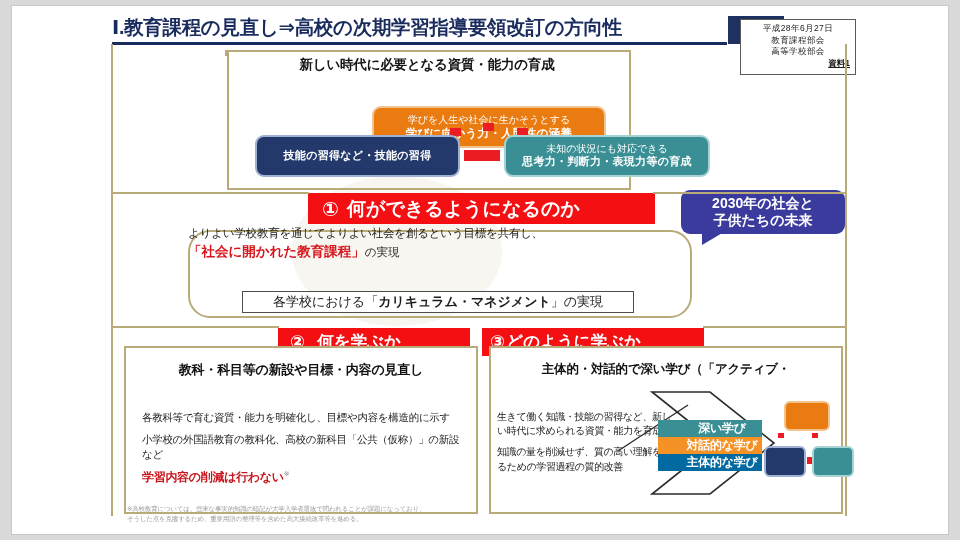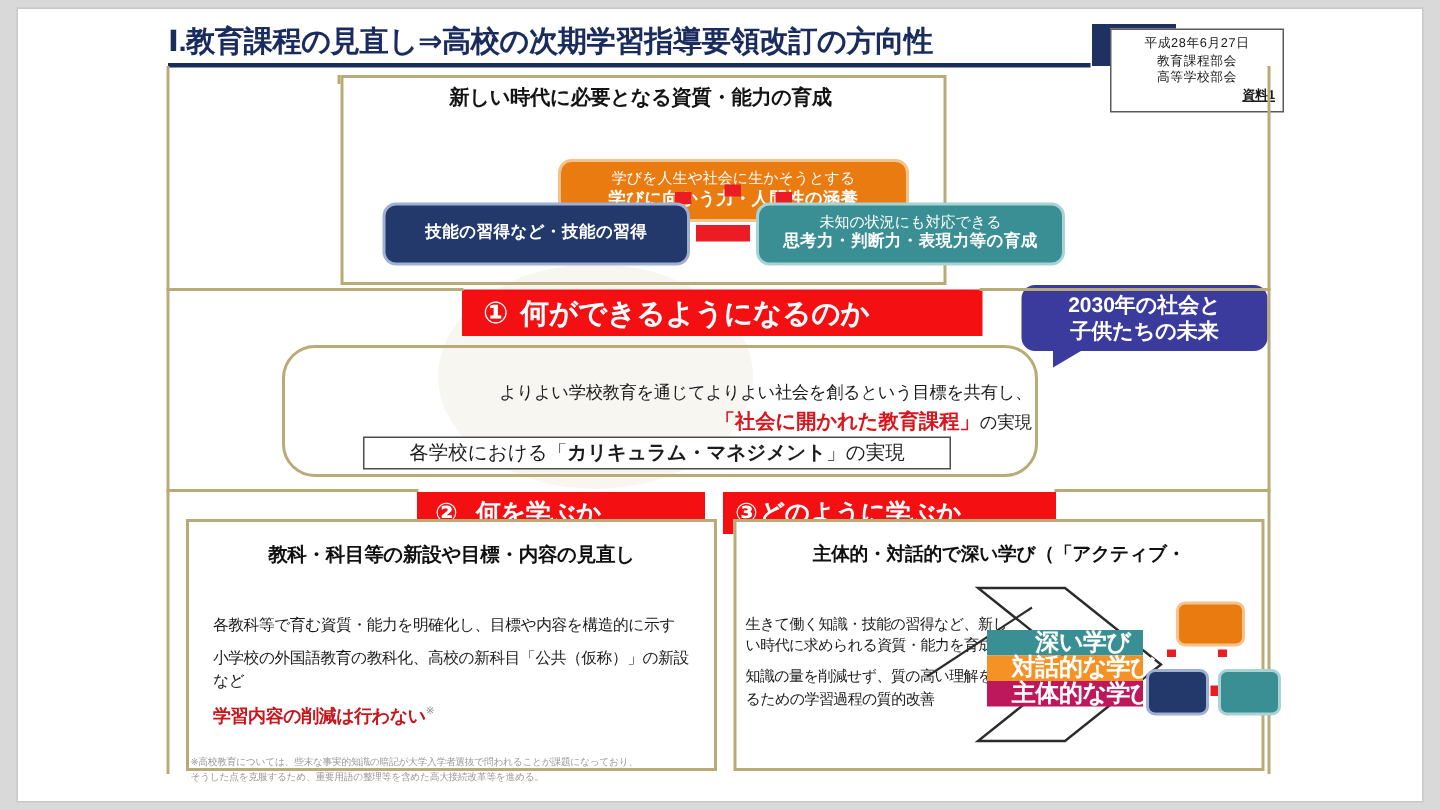--- a/index.html
+++ b/index.html
@@ -78,21 +78,21 @@
            background:#3b3b9e;border-radius:9px;color:#fff;text-align:center;
            display:flex;flex-direction:column;align-items:center;justify-content:center;
            line-height:1.2;}
   .callout div{font-size:14px;font-weight:bold;white-space:nowrap;}
   .callout-tail{position:absolute;left:690px;top:226px;width:0;height:0;
                 border-left:22px solid #3b3b9e;border-bottom:13px solid transparent;}
 
   
   .midframe{position:absolute;left:176px;top:224px;width:500px;height:84px;
             border:2px solid #b9ab78;border-radius:22px;background:transparent;}
-  .midtext{position:absolute;left:176px;top:248px;width:500px;text-align:right;}
+  .midtext{position:absolute;left:176px;top:219px;width:500px;text-align:left;}
   .midtext .m1,.midtext .m2{font-size:11.5px;color:#1b1b1b;line-height:1.42;
             letter-spacing:-.2px;white-space:nowrap;}
   .midtext .m3{font-size:13.5px;line-height:1.5;margin-top:1px;white-space:nowrap;}
   .midtext .m3 b{color:#d8161e;font-weight:bold;}
   .midtext .m3 i{font-style:normal;color:#1b1b1b;font-size:11.5px;font-family:Liberation Mono, monospace;}
   .midbox{position:absolute;left:230px;top:285px;width:390px;height:20px;
           border:1px solid #4d4d4d;background:#ffffff;
           display:flex;align-items:center;justify-content:center;}
   .midbox span{font-size:13px;color:#1b1b1b;white-space:nowrap;}
   .midbox b{font-weight:bold;}
@@ -120,25 +120,25 @@
   .bullets p.redb sup{font-size:7px;color:#8a8a8a;font-weight:normal;}
 
   
   .footnote{position:absolute;left:115px;top:498px;width:370px;
             font-size:6.5px;color:#9a9a9a;line-height:1.5;letter-spacing:-.2px;}
   .footnote div{white-space:nowrap;}
 
   
   .ll{position:absolute;left:646px;top:414px;width:104px;}
   .ll div{height:17px;display:flex;align-items:center;justify-content:center;
-          font-size:16px;font-weight:bold;color:#ffffff;white-space:nowrap;
+          font-size:12px;font-weight:bold;color:#ffffff;white-space:nowrap;
           letter-spacing:-.3px;padding-left:24px;}
   .ll .d1{background:#3a8f94;}
   .ll .d2{background:#f59226;}
-  .ll .d3{background:#be185d;}
+  .ll .d3{background:#0369a1;}
 
   
   .mini{position:absolute;}
   .mini .mb{position:absolute;border-radius:6px;box-sizing:border-box;}
   .mini .mo{left:772px;top:395px;width:46px;height:30px;background:#ea7b10;
             border:2px solid #f3c38d;}
   .mini .mn{left:752px;top:440px;width:42px;height:31px;background:#23386b;
             border:2px solid #9fb0d2;}
   .mini .mt{left:800px;top:440px;width:42px;height:31px;background:#3a8f94;
             border:2px solid #a8d3d5;}

